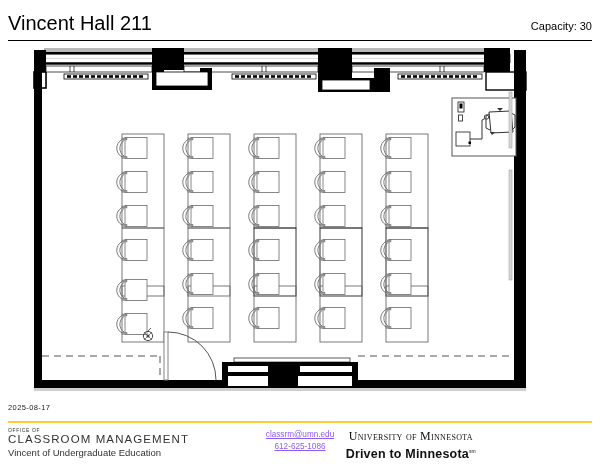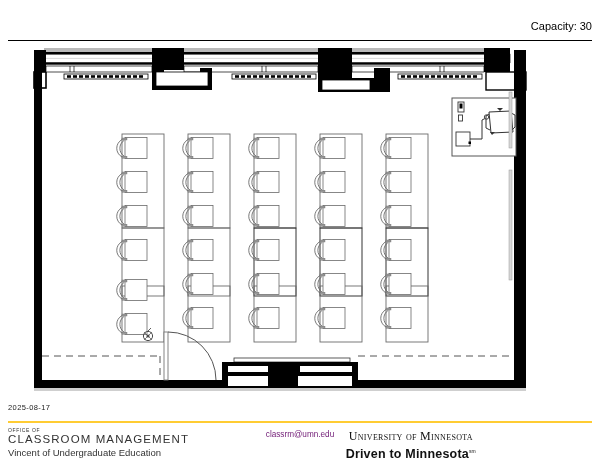--- a/index.html
+++ b/index.html
@@ -100,21 +100,22 @@
     display: block;
     margin-top: 2px;
   }
   #contact-block {
     position: absolute;
     left: 0;
     top: 4px;
     width: 600px;
     text-align: center;
     line-height: 1.45;
-    color: #701a75;
+    color: #8b5cf6;
+    text-decoration: underline;
   }
   #contact-block span { display: block; font-size: 8.2px; }
   #umn-block {
     position: absolute;
     right: 8px;
     top: 4px;
     text-align: center;
     line-height: 1.3;
   }
   #umn-name {
@@ -142,20 +143,21 @@
     top: 42px;
     width: 600px;
     height: 358px;
   }
   #plan svg { display: block; }
 </style>
 </head>
 <body>
 
 <div id="header">
+  <div id="room-title">Vincent Hall 211</div>
   <div id="capacity-label">Capacity: 30</div>
   <div id="header-rule"></div>
 </div>
 
 <div id="plan">
 <svg width="600" height="358" viewBox="0 0 600 358" xmlns="http://www.w3.org/2000/svg">
 
   <defs>
     <g id="seat-unit">
 
@@ -407,19 +409,20 @@
 
 <div id="footer">
   <div id="ocm-block">
     <span id="ocm-kicker">OFFICE OF</span>
     <span id="ocm-name">CLASSROOM MANAGEMENT</span>
     <span id="ocm-sub">Vincent of Undergraduate Education</span>
   </div>
 
   <div id="contact-block">
     <span>classrm@umn.edu</span>
+    <span>612-625-1086</span>
   </div>
 
   <div id="umn-block">
     <span id="umn-name">University of Minnesota</span>
     <span id="umn-tag"><span>Driven to Minnesota</span><sup>sm</sup></span>
   </div>
 </div>
 
 </body></html>

